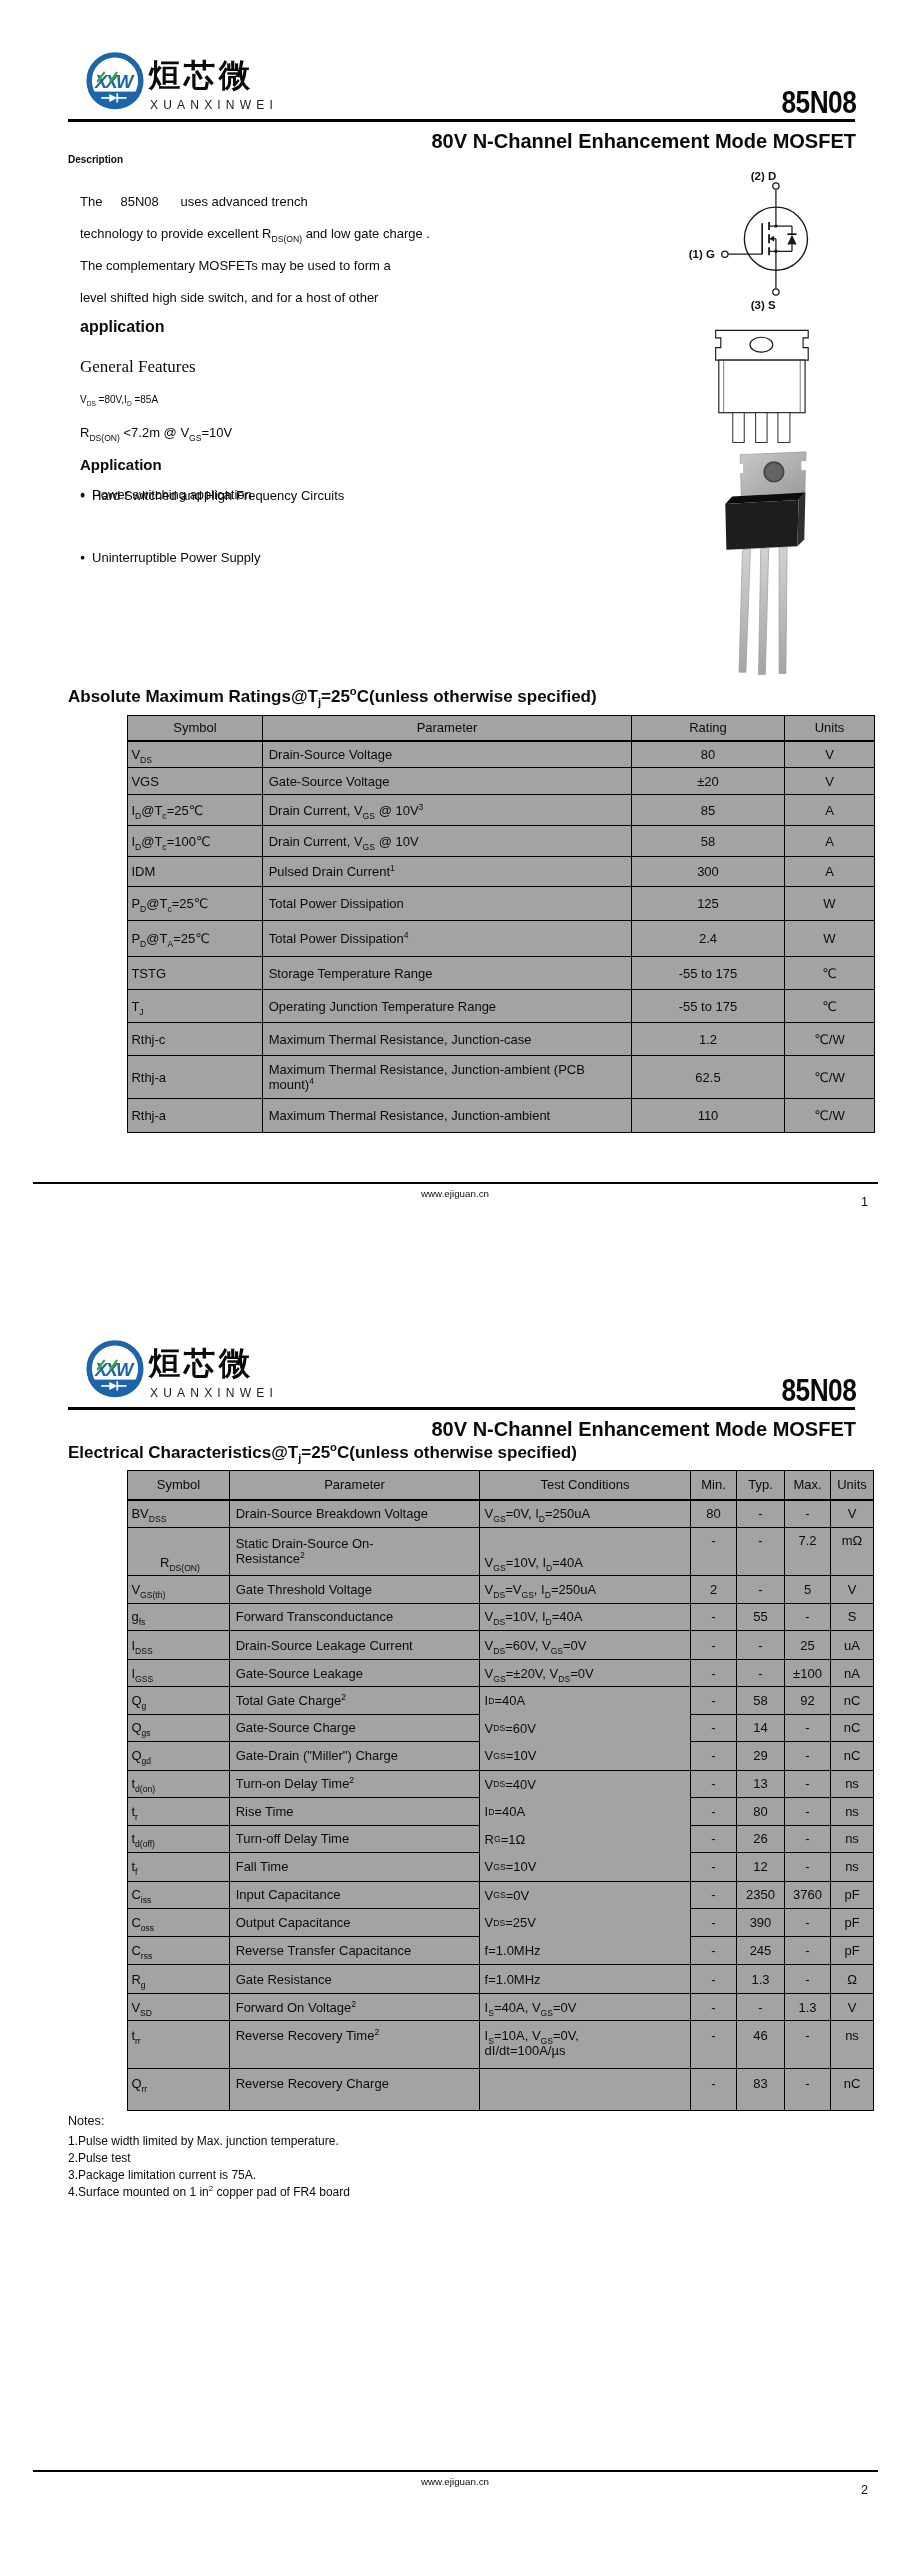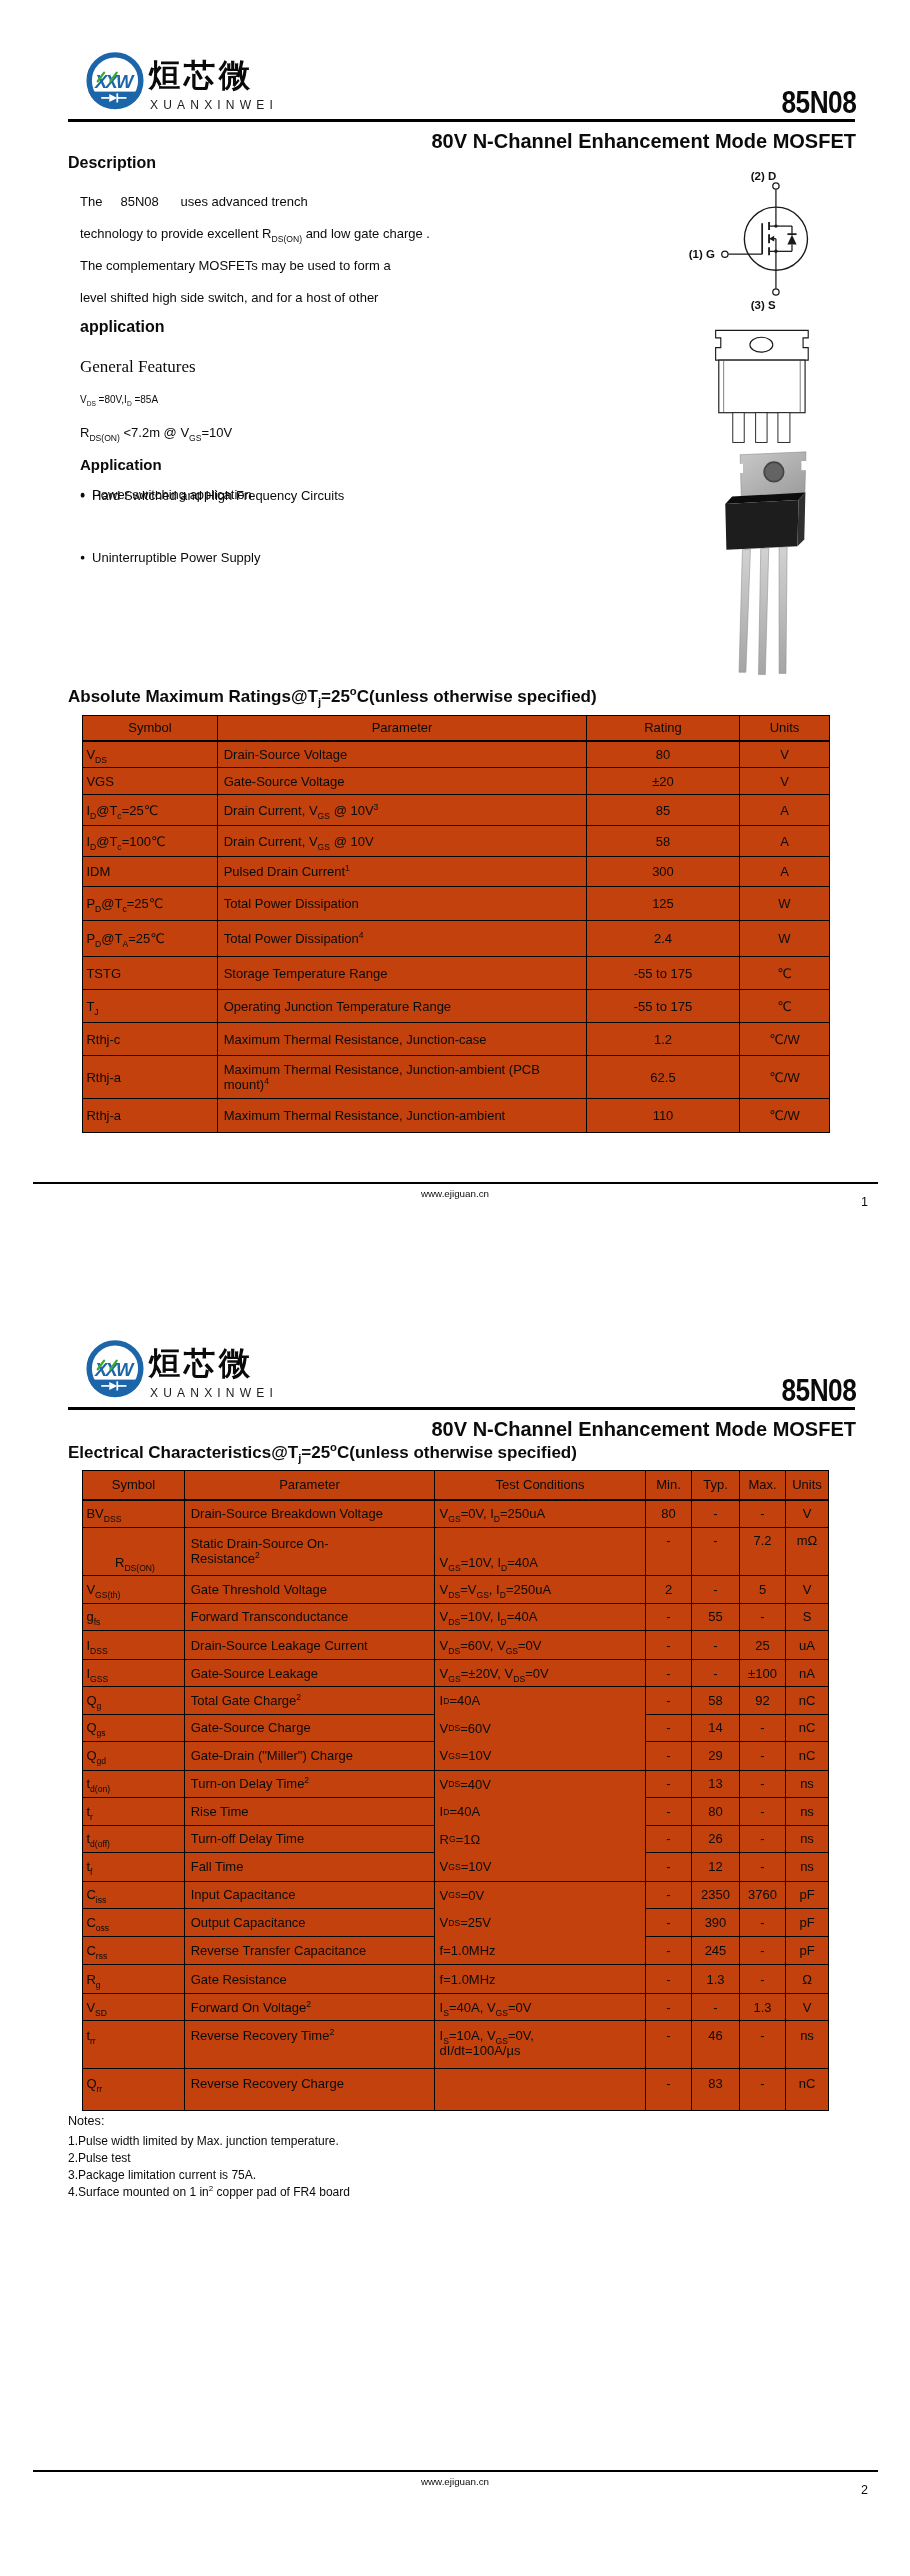--- a/index.html
+++ b/index.html
@@ -18,41 +18,41 @@
   
   .brand-logo{left:84px;top:49px;width:198px;height:68px;}
   .part-number{
     right:54px;top:84px;font-size:32px;font-weight:800;letter-spacing:-0.6px;
     transform:scaleX(0.82);transform-origin:100% 50%;white-space:nowrap;
   }
   .header-rule{left:68px;top:119px;width:787px;height:2.9px;background:#000;}
   .doc-subtitle{right:54px;top:130px;font-size:20px;font-weight:700;white-space:nowrap;}
 
   
-  .desc-heading{left:68px;top:154px;font-size:16px;font-weight:700;}
+  .desc-heading{left:68px;top:154px;font-size:10px;font-weight:700;}
   .desc-lines{left:80px;top:186px;width:436px;font-size:13px;line-height:32px;white-space:nowrap;}
   .app-heading{left:80px;top:318px;font-size:16px;font-weight:700;}
   .gf-heading{left:80px;top:357px;font-size:17px;font-family:Liberation Serif, serif;}
   .feature-line-1{left:80px;top:394px;font-size:10px;white-space:nowrap;}
   .feature-line-2{left:80px;top:425px;font-size:13px;white-space:nowrap;}
   .app2-heading{left:80px;top:456px;font-size:15px;font-weight:700;}
   .bullet-row{left:80px;font-size:13px;white-space:nowrap;}
   .bullet-row .dot{font-size:8.6px;display:inline-block;transform:translateY(-1.7px);margin-right:6.9px;}
   .b1{top:487px;}.b2{top:488px;text-align:right;}.b3{top:550px;}
 
   sub{font-size:66%;line-height:0;}
   sup{font-size:66%;line-height:0;}
 
   
   .table-title{left:68px;font-size:17px;font-weight:700;white-space:nowrap;}
 
   
   table.ds{
-    border-collapse:collapse;table-layout:fixed;background:#c2410c;
-    border:1.7px solid #000;position:absolute;
+    border-collapse:collapse;table-layout:fixed;background:#a3a3a3;
+    border:1.7px solid #000;position:absolute;margin-left:45px;
   }
   table.ds th,table.ds td{border:1.1px solid #000;overflow:hidden;}
   table.ds th{font-weight:400;font-size:13px;text-align:center;}
   table.ds thead th{border-bottom:2.3px solid #000;}
   td.a-sym,td.e-sym{text-align:left;padding:0 3.4px;font-size:13px;}
   td.a-par,td.e-par{text-align:left;padding:0 5.7px;font-size:13px;}
   td.a-rate,td.a-unit,td.e-num,td.e-unit{text-align:center;font-size:13px;padding:0 1.1px;}
   td.e-cond{text-align:left;padding:0 4.6px;font-size:13px;}
   td.e-cond-merged{vertical-align:top;padding-top:0;}
   .cond-line{height:27.5px;display:flex;align-items:center;}

